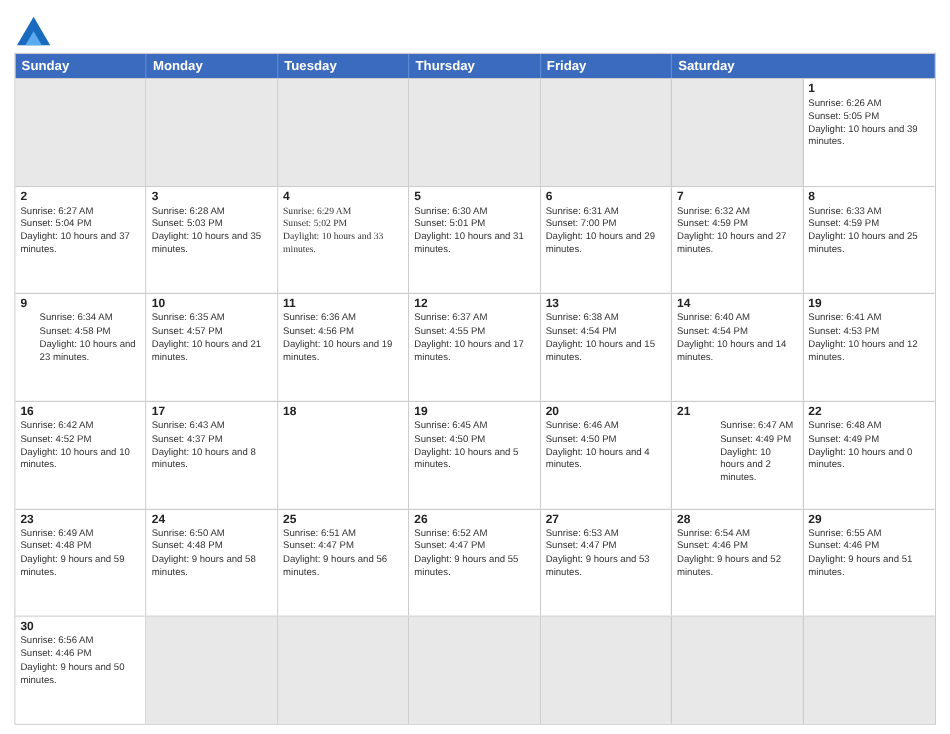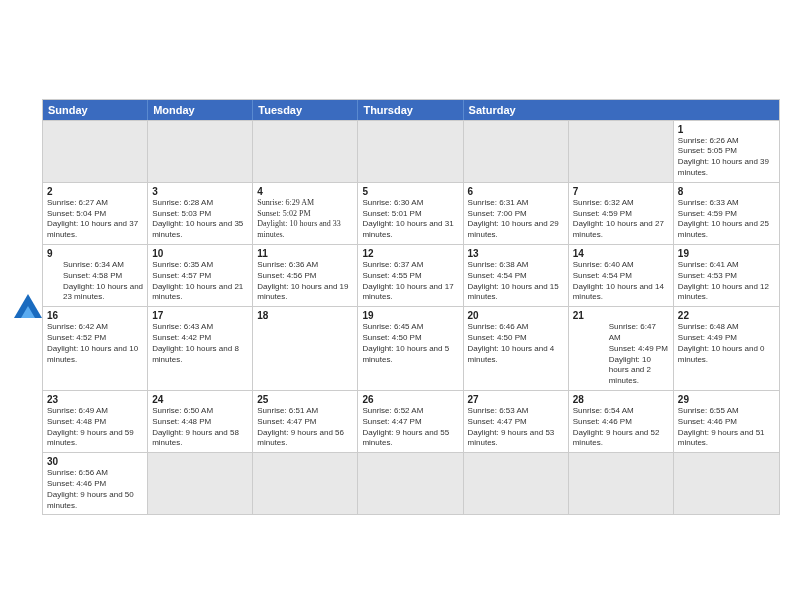--- a/index.html
+++ b/index.html
@@ -8,23 +8,22 @@
       background: #fff;
       width: 792px;
       height: 612px;
       overflow: hidden;
     }
     .page {
       width: 792px;
       height: 612px;
       background: #fff;
       display: flex;
-      flex-direction: row;
+      flex-direction: column;
       padding: 10px 12px 8px 12px;
-      align-items: center;
     }
     .header {
       display: flex;
       align-items: flex-start;
       justify-content: space-between;
       margin-bottom: 6px;
     }
     .logo {
       display: flex;
       align-items: center;
@@ -126,20 +125,21 @@
       <div class="location"></div>
     </div>
   </div>
 
   <div class="calendar">
     <div class="cal-header-row">
     <div class="cal-header-cell">Sunday</div>
         <div class="cal-header-cell">Monday</div>
         <div class="cal-header-cell">Tuesday</div>
         <div class="cal-header-cell">Thursday</div>
+        <div class="cal-header-cell">Friday</div>
         <div class="cal-header-cell">Saturday</div>
       </div>
     <div class="cal-body">
     <div class="cal-row">
           <div class="cal-cell shaded"></div>
           <div class="cal-cell shaded"></div>
           <div class="cal-cell shaded"></div>
           <div class="cal-cell shaded"></div>
           <div class="cal-cell shaded"></div>
           <div class="cal-cell shaded"></div>
@@ -241,21 +241,21 @@
         <div class="cal-row">
           <div class="cal-cell">
             <div class="day-number">16</div>
             <div class="day-info" style="white-space: pre-line;">Sunrise: 6:42 AM
 Sunset: 4:52 PM
 Daylight: 10 hours and 10 minutes.</div>
           </div>
           <div class="cal-cell">
             <div class="day-number">17</div>
             <div class="day-info" style="white-space: pre-line;">Sunrise: 6:43 AM
-Sunset: 4:42 PM
+Sunset: 4:37 PM
 Daylight: 10 hours and 8 minutes.</div>
           </div>
           <div class="cal-cell">
             <div class="day-number">18</div>
           </div>
           <div class="cal-cell">
             <div class="day-number">19</div>
             <div class="day-info" style="white-space: pre-line;">Sunrise: 6:45 AM
 Sunset: 4:50 PM
 Daylight: 10 hours and 5 minutes.</div>

